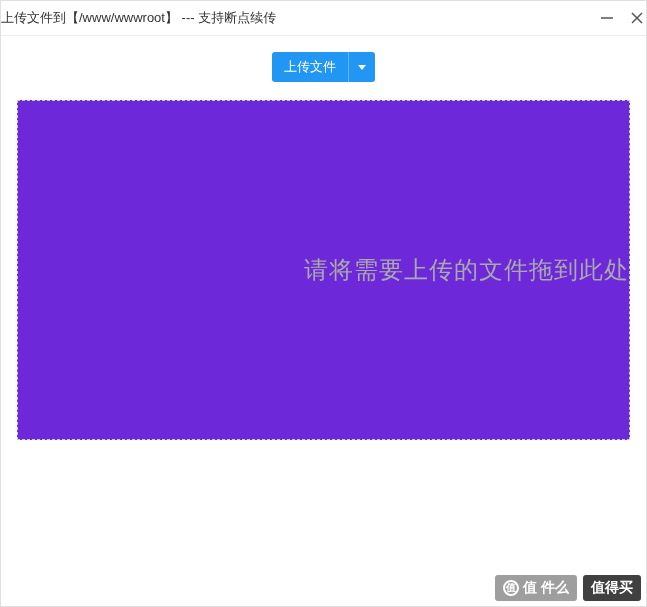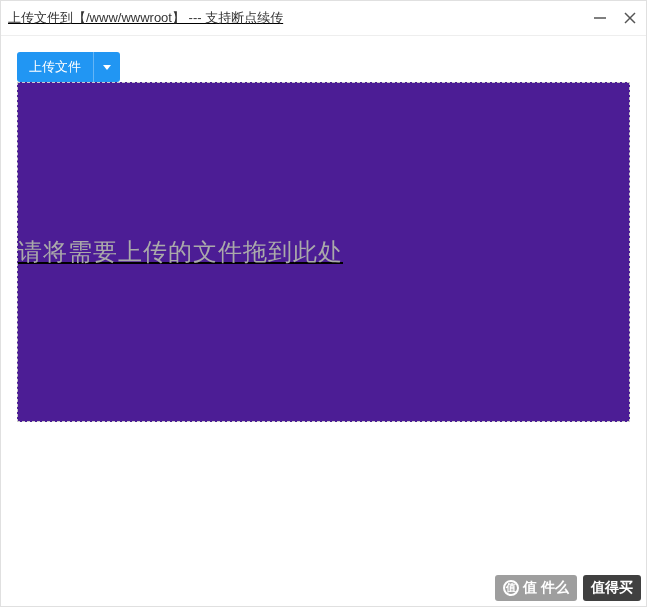--- a/index.html
+++ b/index.html
@@ -20,24 +20,23 @@
       height: 100%;
       background: #ffffff;
       border: 1px solid #e0e0e0;
       display: flex;
       flex-direction: column;
     }
     .titlebar {
       display: flex;
       align-items: center;
       justify-content: space-between;
-      padding: 8px 7px;
+      padding: 8px 0;
       border-bottom: 1px solid #eeeeee;
       background: #ffffff;
-      text-decoration: underline;
     }
     .title-text {
       font-size: 13px;
       color: #333333;
     }
     .window-controls {
       display: flex;
       gap: 12px;
       align-items: center;
     }
@@ -54,20 +53,22 @@
     }
     .body-area {
       flex: 1;
       padding: 16px;
       display: flex;
       flex-direction: column;
       position: relative;
     }
     .upload-btn-group {
       display: inline-flex;
+      margin-bottom: 18px;
+      justify-content: center;
     }
     .upload-btn {
       background: #2196f3;
       color: #ffffff;
       border: none;
       padding: 6px 12px;
       font-size: 13px;
       cursor: pointer;
       border-radius: 3px 0 0 3px;
       font-family: inherit;
@@ -82,24 +83,23 @@
       border-radius: 0 3px 3px 0;
       display: flex;
       align-items: center;
       justify-content: center;
     }
     .dropzone {
       border: 1px dashed #cccccc;
       flex: 0 0 340px;
       display: flex;
       align-items: center;
-      justify-content: flex-start;
-      background: #4c1d95;
+      justify-content: flex-end;
+      background: #6d28d9;
       margin-bottom: 10px;
-      text-decoration: underline;
     }
     .dropzone-text {
       font-size: 24px;
       color: #aaaaaa;
       letter-spacing: 1px;
     }
     .footer {
       position: absolute;
       bottom: 6px;
       right: 6px;

